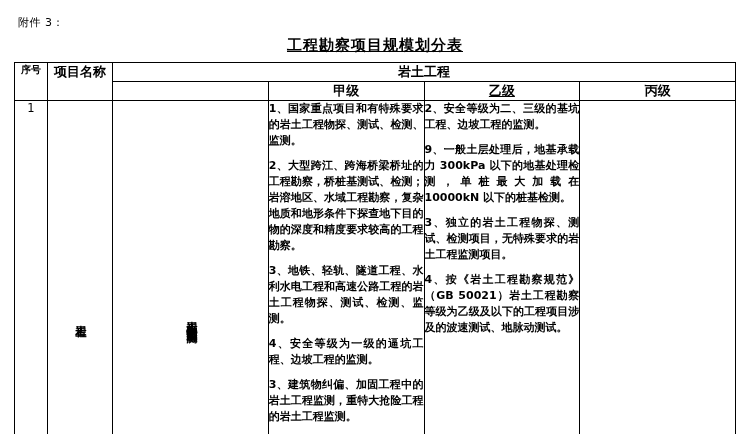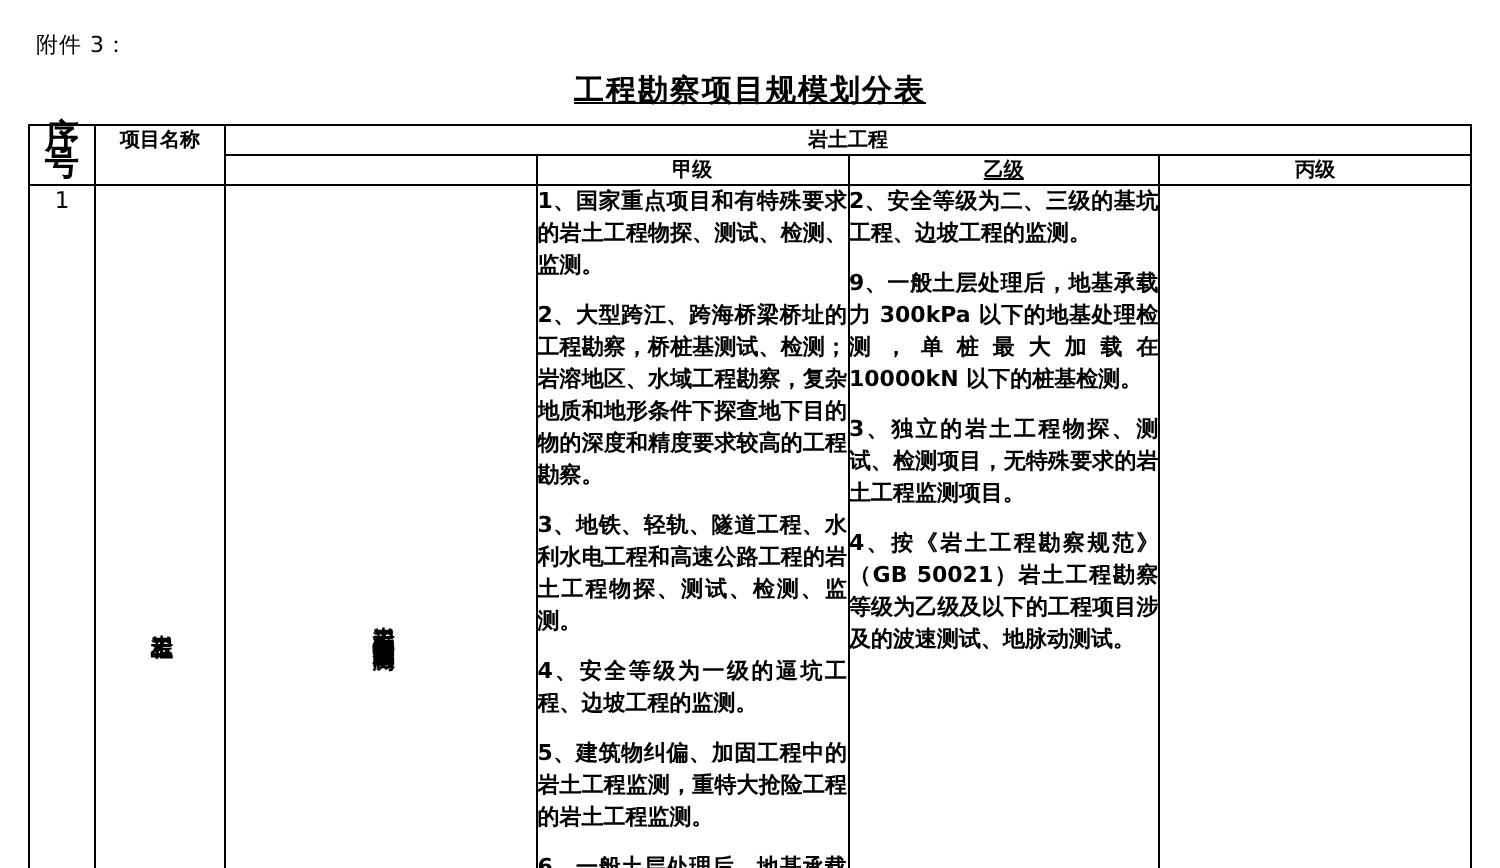--- a/index.html
+++ b/index.html
@@ -41,29 +41,29 @@
     width: 722px;
     table-layout: fixed;
   }
   table.main td, table.main th {
     border: 1px solid #000000;
     vertical-align: top;
     padding: 0;
   }
   .hdr {
     text-align: center;
-    font-size: 10px;
+    font-size: 13px;
     font-weight: bold;
     vertical-align: middle;
     padding: 4px 2px;
   }
   .hdr-seq {
     width: 32px;
     font-weight: bold;
-    font-size: 17px;
+    font-size: 10px;
     line-height: 13px;
   }
   .vert-char {
     display: block;
   }
   .col-name { width: 64px; }
   .col-vert { width: 32px; }
   .col-jia  { width: 230px; }
   .col-yi   { width: 230px; text-decoration: underline; }
   .col-bing { width: 134px; }
@@ -141,21 +141,21 @@
         <div class="vertical-text">岩土工程</div>
       </td>
       <td>
         <div class="vertical-text">岩土工程勘察测试监测检测</div>
       </td>
       <td class="content">
             <p>1、国家重点项目和有特殊要求的岩土工程物探、测试、检测、监测。</p>
             <p>2、大型跨江、跨海桥梁桥址的工程勘察，桥桩基测试、检测；岩溶地区、水域工程勘察，复杂地质和地形条件下探查地下目的物的深度和精度要求较高的工程勘察。</p>
             <p>3、地铁、轻轨、隧道工程、水利水电工程和高速公路工程的岩土工程物探、测试、检测、监测。</p>
             <p>4、安全等级为一级的逼坑工程、边坡工程的监测。</p>
-            <p>5、建筑物纠偏、加固工程中的岩土工程监测，重特大抢险工程的岩土工程监测。</p>
+            <p>3、建筑物纠偏、加固工程中的岩土工程监测，重特大抢险工程的岩土工程监测。</p>
             <p>6、一般土层处理后，地基承载力达到 300kPa 及以上的地基处理监测，单桩最大加载在 10000kN 及以上的桩基检测。</p>
           </td>
       <td class="content">
             <p>2、安全等级为二、三级的基坑工程、边坡工程的监测。</p>
             <p>9、一般土层处理后，地基承载力 300kPa 以下的地基处理检测，单桩最大加载在 10000kN 以下的桩基检测。</p>
             <p>3、独立的岩土工程物探、测试、检测项目，无特殊要求的岩土工程监测项目。</p>
             <p>4、按《岩土工程勘察规范》（GB 50021）岩土工程勘察等级为乙级及以下的工程项目涉及的波速测试、地脉动测试。</p>
           </td>
       <td class="content cell-bing"></td>
     </tr>

